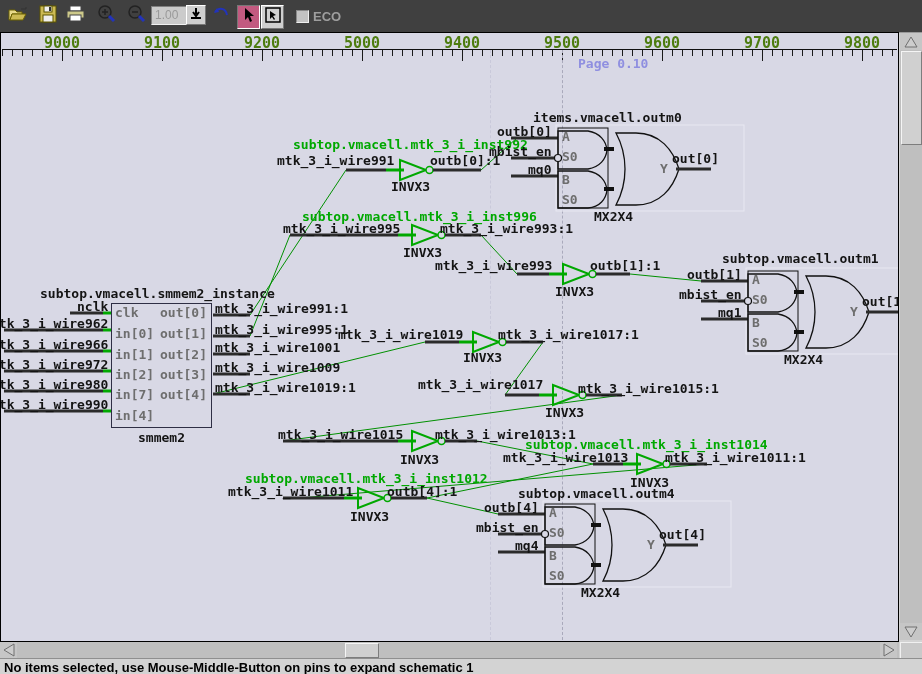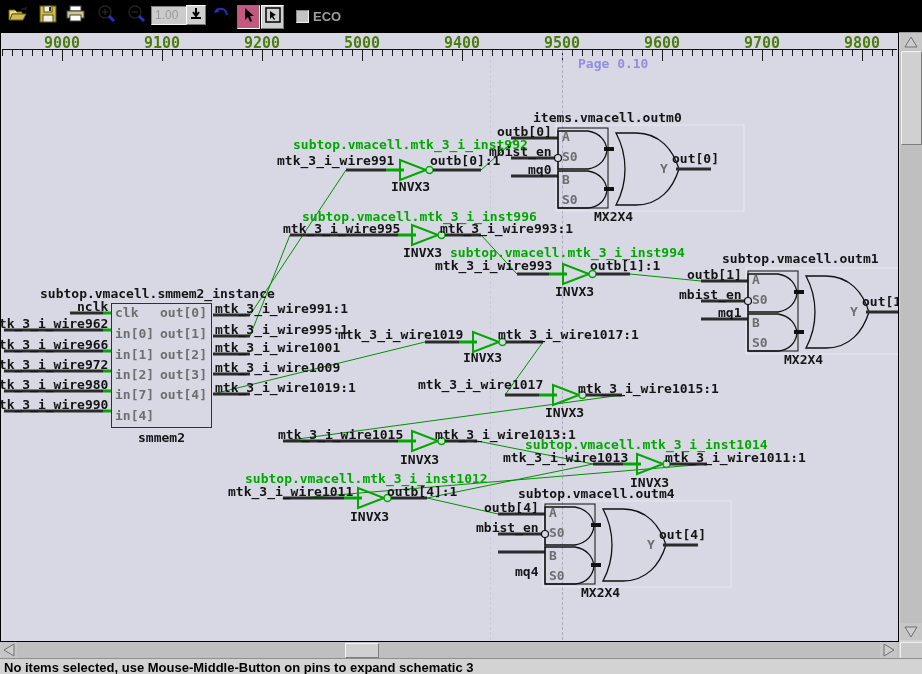--- a/index.html
+++ b/index.html
@@ -1,20 +1,20 @@
 <!DOCTYPE html>
 <html><head>
 <meta charset="utf-8">
 <style>
   html,body{margin:0;padding:0;}
   body{width:922px;height:674px;position:relative;background:#d3d3d3;
        font-family:"Liberation Sans",sans-serif;overflow:hidden;}
   .abs{position:absolute;}
   
-  #toolbar{left:0;top:0;width:922px;height:32px;background:#000000;
+  #toolbar{left:0;top:0;width:922px;height:32px;background:#404040;
            border-bottom:1px solid #9a9a9a;}
   .tbtn{position:absolute;top:5px;width:24px;height:22px;display:flex;
         align-items:center;justify-content:center;}
   .raised{border-top:1px solid #fff;border-left:1px solid #fff;
           border-bottom:1px solid #777;border-right:1px solid #777;background:#cfcfcf;}
   .pressed{border-top:1px solid #777;border-left:1px solid #777;
            border-bottom:1px solid #fff;border-right:1px solid #fff;}
   #zoom-field{left:151px;top:6px;width:33px;height:17px;background:#cbcbcb;
       border-top:1px solid #808080;border-left:1px solid #808080;
       border-bottom:1px solid #f2f2f2;border-right:1px solid #f2f2f2;
@@ -316,21 +316,20 @@
   <span class="t g" style="left:293px;top:137px">subtop.vmacell.mtk_3_i_inst992</span>
   <span class="t" style="left:277px;top:153px">mtk_3_i_wire991</span>
   <span class="t" style="left:430px;top:153px">outb[0]:1</span>
   <span class="t" style="left:391px;top:179px">INVX3</span>
 
   <span class="t g" style="left:302px;top:209px">subtop.vmacell.mtk_3_i_inst996</span>
   <span class="t" style="left:283px;top:221px">mtk_3_i_wire995</span>
   <span class="t" style="left:440px;top:221px">mtk_3_i_wire993:1</span>
   <span class="t" style="left:403px;top:245px">INVX3</span>
 
-  <span class="t g" style="left:450px;top:245px">subtop.vmacell.mtk_3_i_inst994</span>
   <span class="t" style="left:435px;top:258px">mtk_3_i_wire993</span>
   <span class="t" style="left:590px;top:258px">outb[1]:1</span>
   <span class="t" style="left:555px;top:284px">INVX3</span>
 
   <span class="t" style="left:338px;top:327px">mtk_3_i_wire1019</span>
   <span class="t" style="left:498px;top:327px">mtk_3_i_wire1017:1</span>
   <span class="t" style="left:463px;top:350px">INVX3</span>
 
   <span class="t" style="left:418px;top:377px">mtk_3_i_wire1017</span>
   <span class="t" style="left:578px;top:381px">mtk_3_i_wire1015:1</span>
@@ -370,21 +369,21 @@
   <span class="t p" style="left:752px;top:292px">S0</span>
   <span class="t p" style="left:752px;top:315px">B</span>
   <span class="t p" style="left:752px;top:335px">S0</span>
   <span class="t p" style="left:850px;top:304px">Y</span>
   <span class="t" style="left:862px;top:294px">out[1]</span>
   <span class="t" style="left:784px;top:352px">MX2X4</span>
 
   <span class="t" style="left:518px;top:486px">subtop.vmacell.outm4</span>
   <span class="t" style="left:484px;top:500px">outb[4]</span>
   <span class="t" style="left:476px;top:520px">mbist_en</span>
-  <span class="t" style="left:515px;top:564px">mq4</span>
+  <span class="t" style="left:515px;top:538px">mq4</span>
   <span class="t p" style="left:549px;top:505px">A</span>
   <span class="t p" style="left:549px;top:525px">S0</span>
   <span class="t p" style="left:549px;top:548px">B</span>
   <span class="t p" style="left:549px;top:568px">S0</span>
   <span class="t p" style="left:647px;top:537px">Y</span>
   <span class="t" style="left:659px;top:527px">out[4]</span>
   <span class="t" style="left:581px;top:585px">MX2X4</span>
 
 </div>
 </div>
@@ -412,14 +411,14 @@
   <div class="thumb" style="left:345px;top:1px;width:32px;height:13px"></div>
   <div class="sbtn" style="left:880px;top:0;width:17px;height:16px">
     <svg width="12" height="14">
       <polygon points="1,1 11,7 1,13" fill="#cdcdcd" stroke="#707070"></polygon>
       </svg>
   </div>
 </div>
 <div id="corner" class="abs"></div>
 
 <div id="status" class="abs">
-  <span>No items selected, use Mouse-Middle-Button on pins to expand schematic 3</span>
+  <span>No items selected, use Mouse-Middle-Button on pins to expand schematic 1</span>
 </div>
 
 </body></html>

